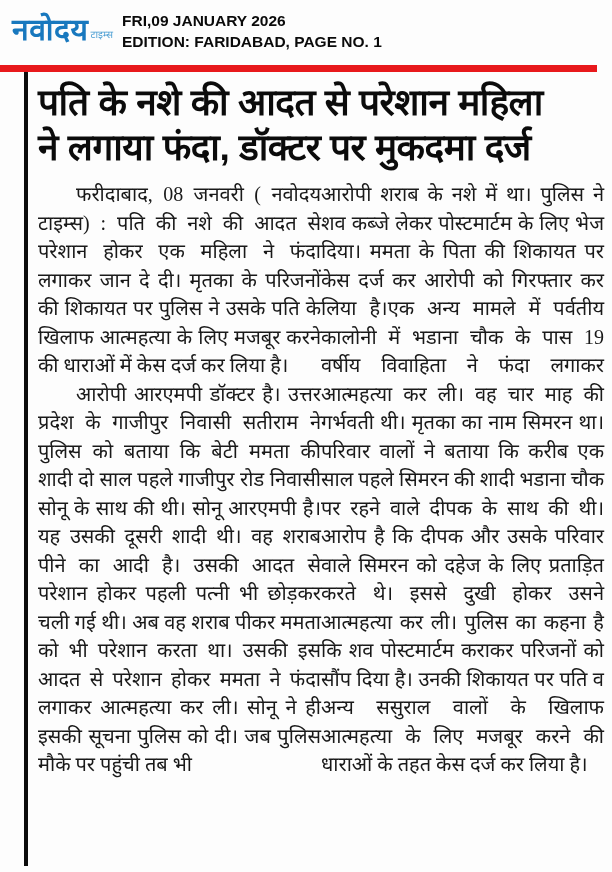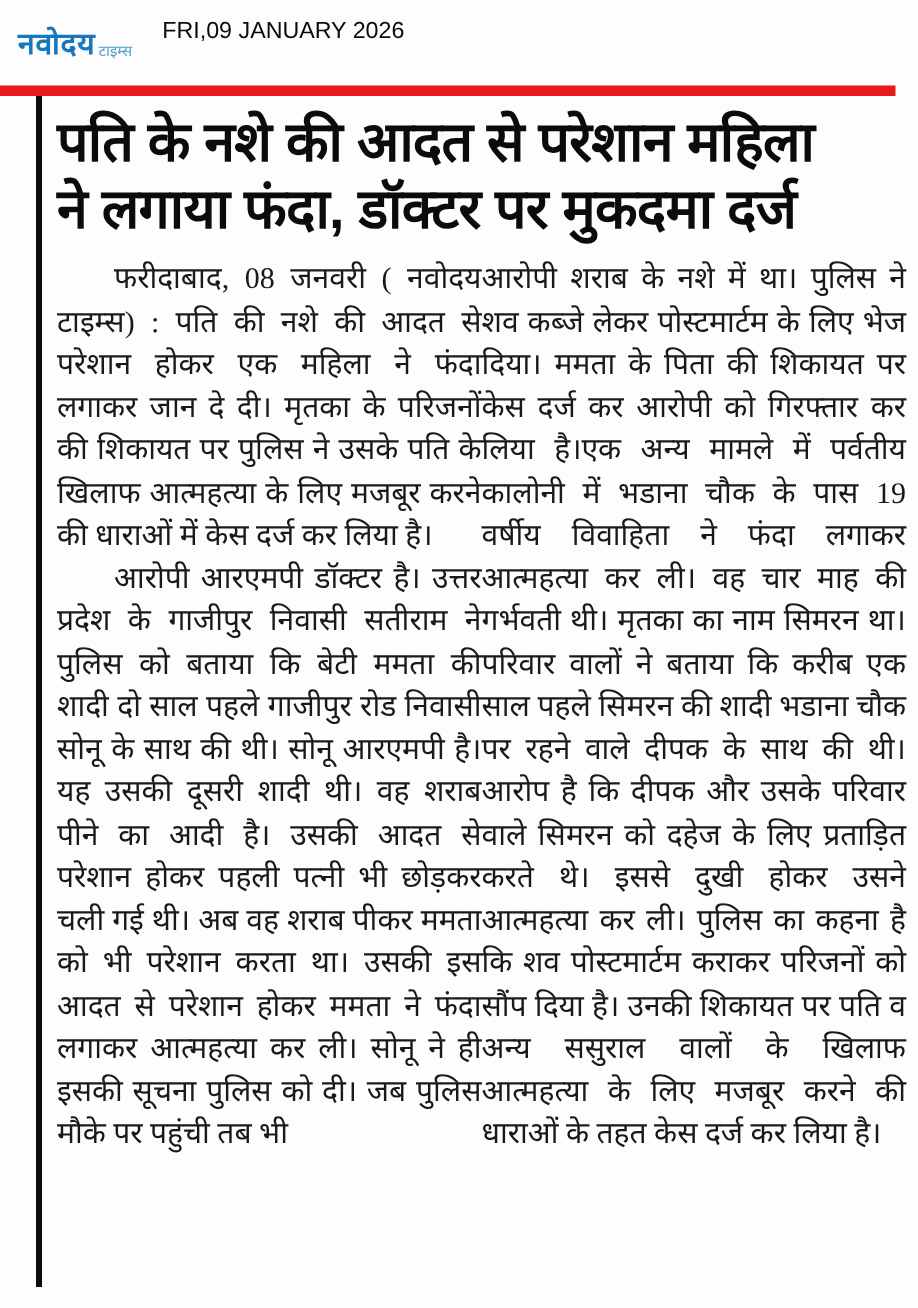--- a/index.html
+++ b/index.html
@@ -20,34 +20,34 @@
   }
   .logo {
     display: flex;
     align-items: flex-end;
     padding-top: 6px;
     white-space: nowrap;
   }
   .logo-main {
     font-family: Liberation Sans, sans-serif;
     font-weight: bold;
-    font-size: 20px;
+    font-size: 30px;
     line-height: 28px;
     letter-spacing: 0.5px;
   }
   .logo-sub {
     font-family: "Liberation Sans", "DejaVu Sans", sans-serif;
     font-size: 10px;
     line-height: 19px;
     margin-left: 2px;
   }
   .pub-info {
-    margin-left: 20px;
+    margin-left: 9px;
     font-family: "Liberation Sans", "DejaVu Sans", sans-serif;
-    font-weight: normal;
+    font-weight: bold;
     font-size: 15.5px;
     line-height: 21px;
     color: #0a0a0a;
   }
   
   .red-bar {
     width: 597px;
     height: 7px;
     margin-top: 13px;
   }
@@ -92,20 +92,21 @@
 
 <div class="page">
 
   <div class="masthead">
     <div class="logo">
       <span class="logo-main" style="color: rgb(24, 120, 190);">नवोदय</span>
       <span class="logo-sub" style="color: rgb(79, 160, 212);">टाइम्स</span>
     </div>
     <div class="pub-info">
       <div>FRI,09 JANUARY 2026</div>
+      <div>EDITION: FARIDABAD, PAGE NO. 1</div>
     </div>
   </div>
 
   <div class="red-bar" style="background: rgb(232, 25, 28);"></div>
 
   <div class="article">
     <div class="headline">
       <div>पति के नशे की आदत से परेशान महिला</div>
       <div>ने लगाया फंदा, डॉक्टर पर मुकदमा दर्ज</div>
     </div>

